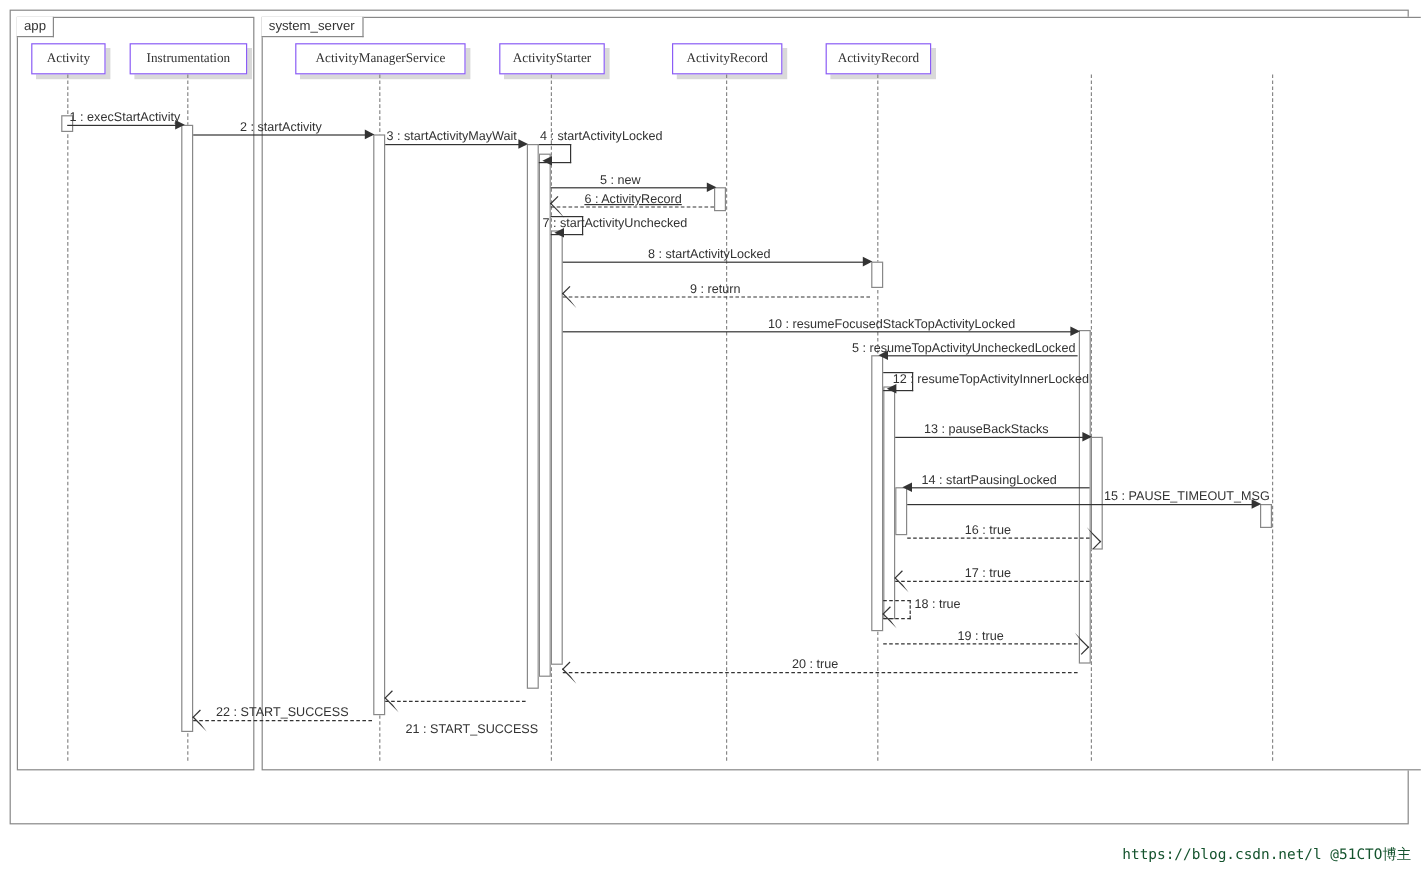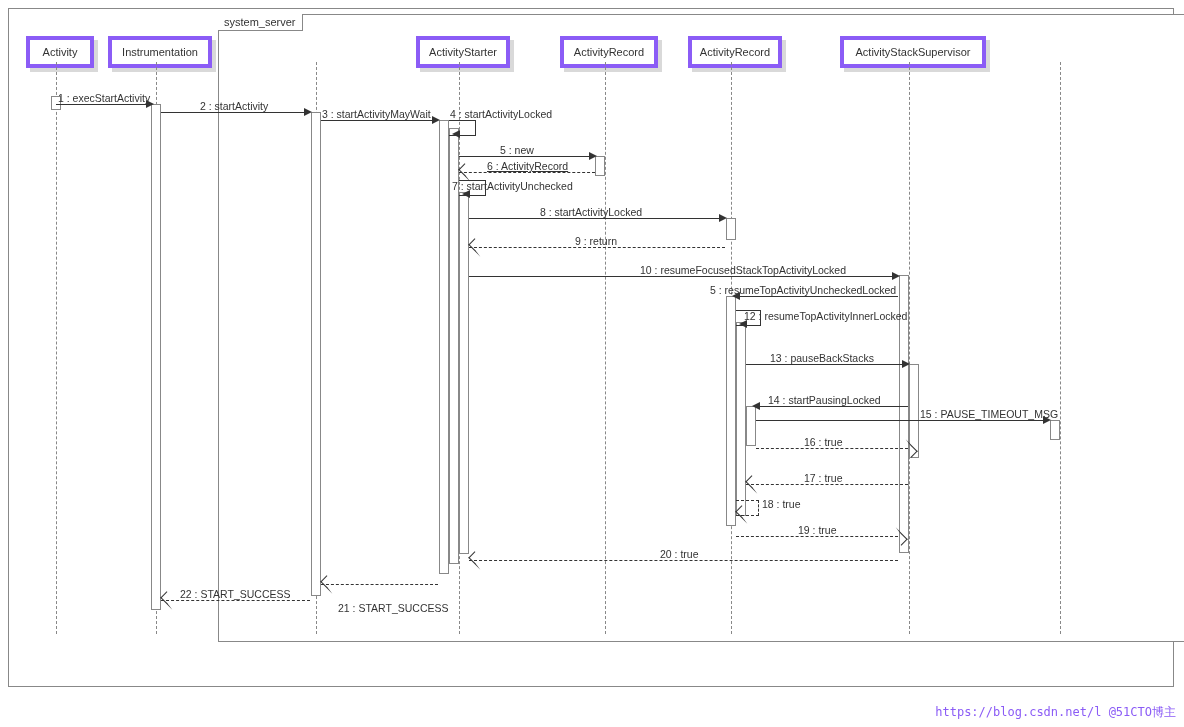--- a/index.html
+++ b/index.html
@@ -35,26 +35,27 @@
     top: -1px;
     left: -1px;
     padding: 2px 6px;
     font-size: 11px;
     border-right: 1px solid #888;
     border-bottom: 1px solid #888;
     background: #fff;
   }
   .actor-box {
     position: absolute;
-    border: 4px solid #8b5cf6;
+    border: 1px solid #8b5cf6;
     background: #fff;
     text-align: center;
     padding: 6px 0;
     font-size: 11px;
     box-shadow: 4px 4px 0 rgba(180,180,180,0.5);
+    font-family: Liberation Serif, serif;
   }
   .lifeline {
     position: absolute;
     width: 0;
     border-left: 1px dashed #888;
   }
   .activation {
     position: absolute;
     background: #fff;
     border: 1px solid #888;
@@ -113,42 +114,45 @@
     position: absolute;
     border-top: 1px solid #333;
     border-right: 1px solid #333;
     border-bottom: 1px solid #333;
   }
   .watermark {
     position: absolute;
     right: 8px;
     bottom: 6px;
     font-size: 12px;
-    color: #8b5cf6;
+    color: #14532d;
     font-family: monospace;
   }
 </style>
 </head>
 <body>
 
 <div class="canvas">
 
   <div class="outer-frame"></div>
 
+  <div class="group-frame" style="left:14px; top:14px; width:196px; height:626px;">
+    <div class="group-label">app</div>
+  </div>
 
   <div class="group-frame" style="left:218px; top:14px; width:948px; height:626px;padding-left:36px;">
     <div class="group-label">system_server</div>
   </div>
 
   <div class="actor-box" style="left:26px; top:36px; width:60px;"><span>Activity</span></div>
   <div class="actor-box" style="left:108px; top:36px; width:96px;"><span>Instrumentation</span></div>
+  <div class="actor-box" style="left:246px; top:36px; width:140px;"><span>ActivityManagerService</span></div>
   <div class="actor-box" style="left:416px; top:36px; width:86px;"><span>ActivityStarter</span></div>
   <div class="actor-box" style="left:560px; top:36px; width:90px;"><span>ActivityRecord</span></div>
   <div class="actor-box" style="left:688px; top:36px; width:86px;"><span>ActivityRecord</span></div>
-  <div class="actor-box" style="left:840px; top:36px; width:138px;"><span>ActivityStackSupervisor</span></div>
 
   <div class="lifeline" style="left:56px; top:62px; height:572px;"></div>
   <div class="lifeline" style="left:156px; top:62px; height:572px;"></div>
   <div class="lifeline" style="left:316px; top:62px; height:572px;"></div>
   <div class="lifeline" style="left:459px; top:62px; height:572px;"></div>
   <div class="lifeline" style="left:605px; top:62px; height:572px;"></div>
   <div class="lifeline" style="left:731px; top:62px; height:572px;"></div>
   <div class="lifeline" style="left:909px; top:62px; height:572px;"></div>
   <div class="lifeline" style="left:1060px; top:62px; height:572px;"></div>
 

